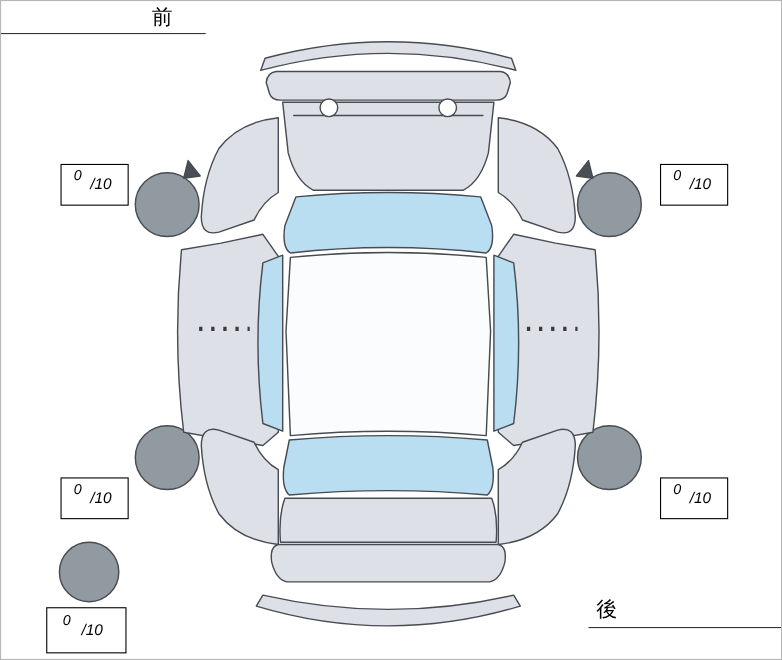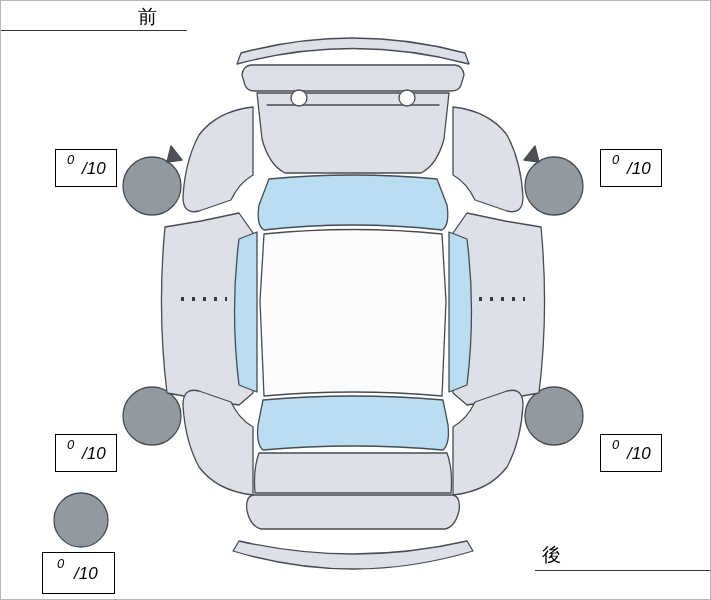--- a/index.html
+++ b/index.html
@@ -25,21 +25,21 @@
 
   .score-box{
     position:absolute;width:62px;height:38px;background:#fff;
     border:1px solid #000;box-sizing:border-box;color:var(--c-text,#000);
   }
   .score-box--wide{width:73px;height:42px;}
   .score-num{
     position:absolute;left:11px;top:3px;font-size:13px;font-style:italic;line-height:1;
   }
   .score-den{
-    position:absolute;left:26px;top:10px;font-size:17px;font-style:italic;line-height:1;
+    position:absolute;left:26px;top:10px;font-size:14px;font-style:italic;line-height:1;
   }
   .score-box--wide .score-num{left:14px;top:4px;}
   .score-box--wide .score-den{left:31px;top:12px;}
 </style>
 </head>
 <body>
 
 <div class="canvas">
 
   <svg class="diagram-svg" viewBox="0 0 711 600" aria-hidden="true">

